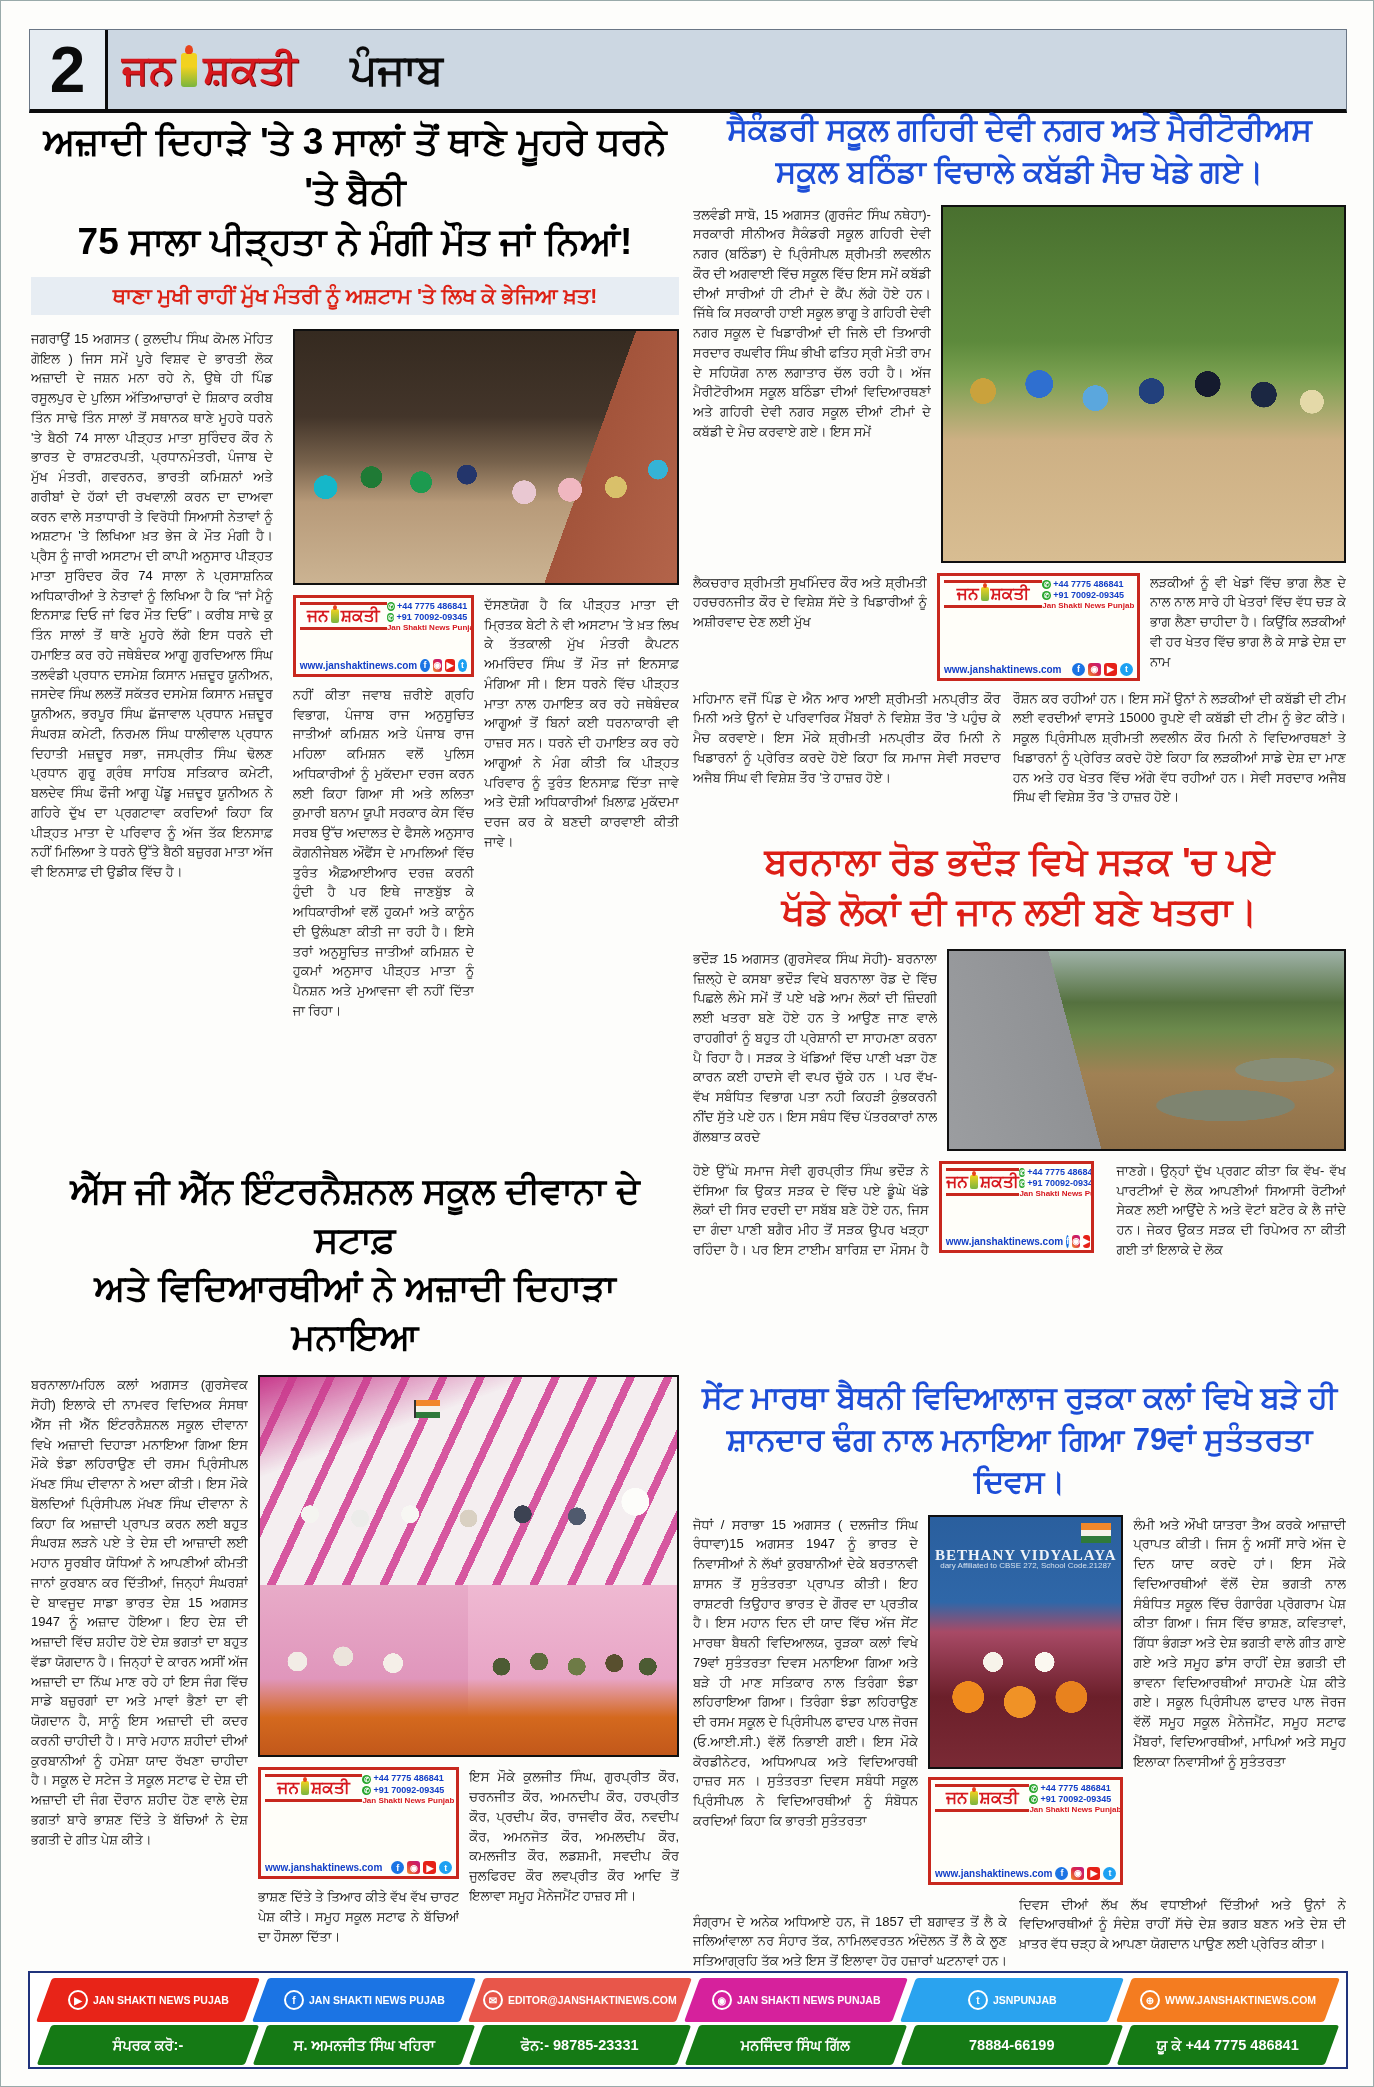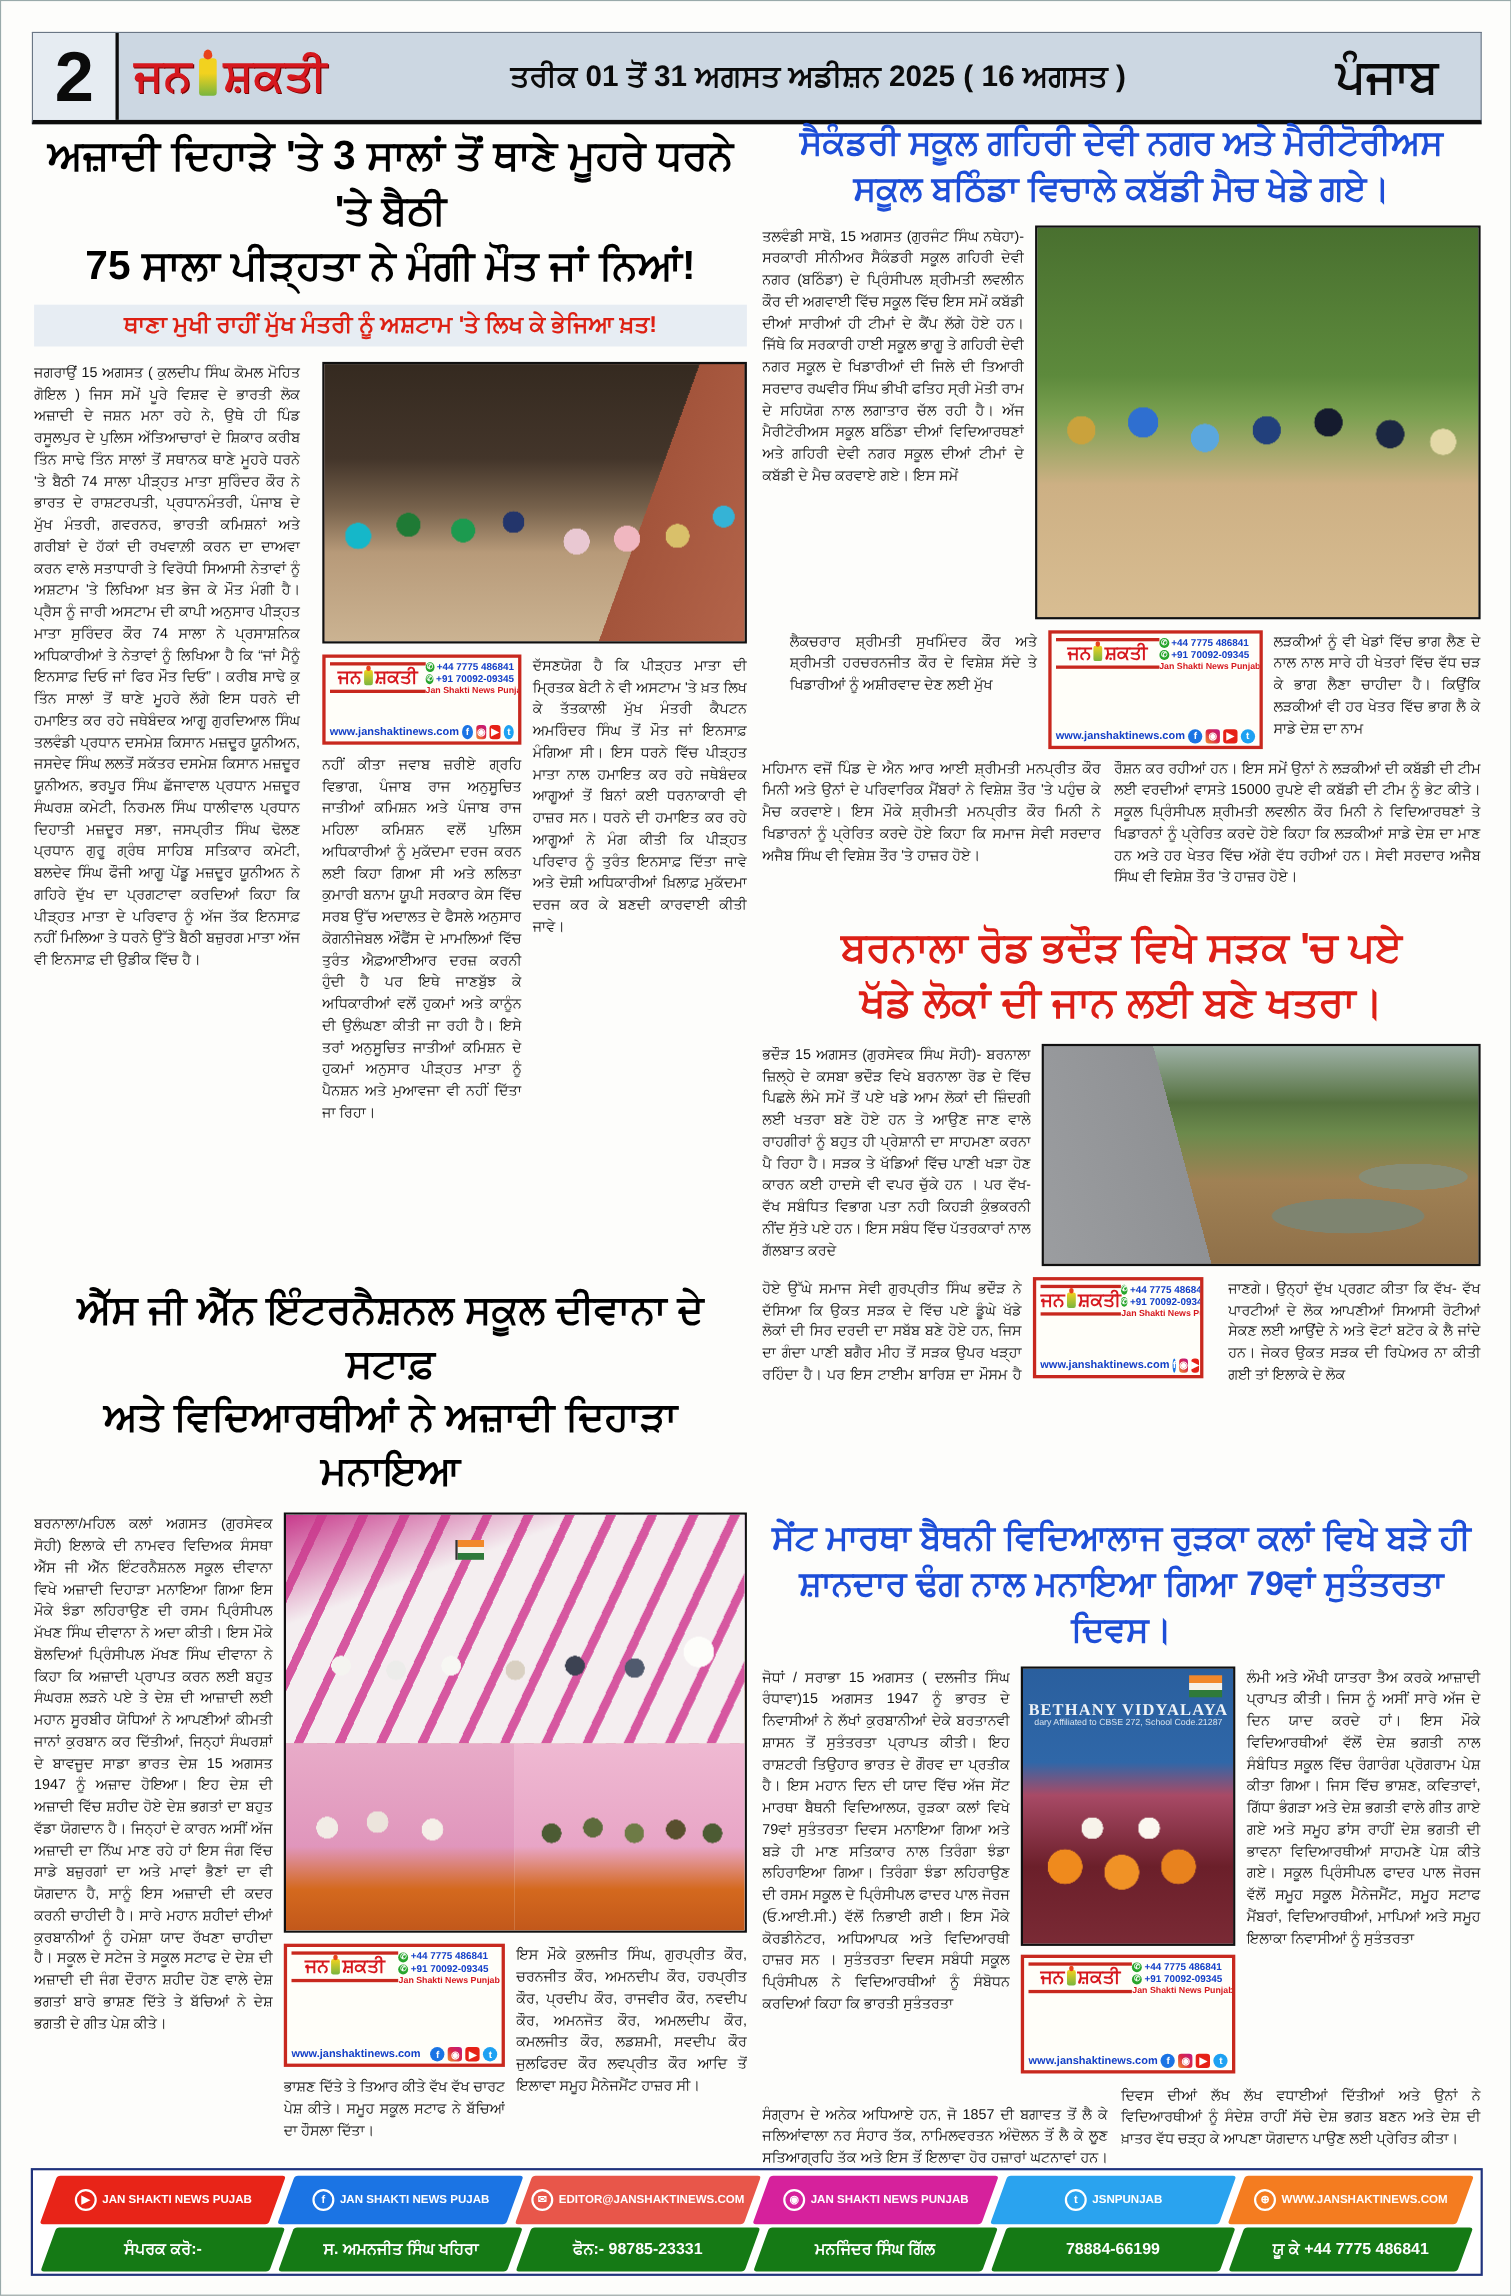--- a/index.html
+++ b/index.html
@@ -96,21 +96,21 @@
      background:
        radial-gradient(circle 13px at 10% 52%, #caa23c 98%, transparent),
        radial-gradient(circle 14px at 24% 50%, #2f6fd0 98%, transparent),
        radial-gradient(circle 13px at 38% 54%, #5ba7dd 98%, transparent),
        radial-gradient(circle 13px at 52% 52%, #22407c 98%, transparent),
        radial-gradient(circle 13px at 66% 50%, #151b2e 98%, transparent),
        radial-gradient(circle 13px at 80% 53%, #1b2742 98%, transparent),
        radial-gradient(circle 12px at 92% 55%, #e4d9a8 98%, transparent),
        linear-gradient(180deg,#49702f 0%,#5d8a3c 38%,#7aa050 48%,#cdb084 66%,#d8bd92 100%);
   }
-  .kab-r2 { display:flex; gap:10px; height:108px; margin-top:10px;margin-left:25px; }
+  .kab-r2 { display:flex; gap:10px; height:108px; margin-top:10px; }
   .kab-c1b { width:37%; }
   .kab .jsbox { width:32%; height:100%; }
   .kab-mid { width:31%; }
   .kab-r3 { display:flex; gap:12px; height:132px; margin-top:8px; }
   .kab-b1 { width:48%; } .kab-b2 { width:52%; }
 
   
   .road { left:692px; top:836px; width:653px; }
   .road .hl { font-size:37px; }
   .road-body { margin-top:12px; }
@@ -222,21 +222,20 @@
 
 <div class="page">
 
   <div class="header">
     <div class="pageno">2</div>
     <div class="masthead">
       <span class="mast-word">ਜਨ</span>
       <span class="candle"></span>
       <span class="mast-word">ਸ਼ਕਤੀ</span>
     </div>
-    <div class="dateline">ਤਰੀਕ 01 ਤੋਂ 31 ਅਗਸਤ ਅਡੀਸ਼ਨ 2025 ( 16 ਅਗਸਤ )</div>
     <div class="region">ਪੰਜਾਬ</div>
   </div>
 
   <div class="art a1">
     <div class="hl hl-black">ਅਜ਼ਾਦੀ ਦਿਹਾੜੇ 'ਤੇ 3 ਸਾਲਾਂ ਤੋਂ ਥਾਣੇ ਮੂਹਰੇ ਧਰਨੇ 'ਤੇ ਬੈਠੀ</div>
     <div class="hl hl-black">75 ਸਾਲਾ ਪੀੜ੍ਹਤਾ ਨੇ ਮੰਗੀ ਮੌਤ ਜਾਂ ਨਿਆਂ!</div>
     <div class="subhead">ਥਾਣਾ ਮੁਖੀ ਰਾਹੀਂ ਮੁੱਖ ਮੰਤਰੀ ਨੂੰ ਅਸ਼ਟਾਮ 'ਤੇ ਲਿਖ ਕੇ ਭੇਜਿਆ ਖ਼ਤ!</div>
     <div class="a1-body">
       <div class="a1-c1 bodytxt">ਜਗਰਾਉਂ 15 ਅਗਸਤ ( ਕੁਲਦੀਪ ਸਿੰਘ ਕੋਮਲ ਮੋਹਿਤ ਗੋਇਲ ) ਜਿਸ ਸਮੇਂ ਪੂਰੇ ਵਿਸ਼ਵ ਦੇ ਭਾਰਤੀ ਲੋਕ ਅਜ਼ਾਦੀ ਦੇ ਜਸ਼ਨ ਮਨਾ ਰਹੇ ਨੇ, ਉਥੇ ਹੀ ਪਿੰਡ ਰਸੂਲਪੁਰ ਦੇ ਪੁਲਿਸ ਅੱਤਿਆਚਾਰਾਂ ਦੇ ਸ਼ਿਕਾਰ ਕਰੀਬ ਤਿੰਨ ਸਾਢੇ ਤਿੰਨ ਸਾਲਾਂ ਤੋਂ ਸਥਾਨਕ ਥਾਣੇ ਮੂਹਰੇ ਧਰਨੇ 'ਤੇ ਬੈਠੀ 74 ਸਾਲਾ ਪੀੜ੍ਹਤ ਮਾਤਾ ਸੁਰਿੰਦਰ ਕੌਰ ਨੇ ਭਾਰਤ ਦੇ ਰਾਸ਼ਟਰਪਤੀ, ਪ੍ਰਧਾਨਮੰਤਰੀ, ਪੰਜਾਬ ਦੇ ਮੁੱਖ ਮੰਤਰੀ, ਗਵਰਨਰ, ਭਾਰਤੀ ਕਮਿਸ਼ਨਾਂ ਅਤੇ ਗਰੀਬਾਂ ਦੇ ਹੱਕਾਂ ਦੀ ਰਖਵਾਲ਼ੀ ਕਰਨ ਦਾ ਦਾਅਵਾ ਕਰਨ ਵਾਲੇ ਸਤਾਧਾਰੀ ਤੇ ਵਿਰੋਧੀ ਸਿਆਸੀ ਨੇਤਾਵਾਂ ਨੂੰ ਅਸ਼ਟਾਮ 'ਤੇ ਲਿਖਿਆ ਖ਼ਤ ਭੇਜ ਕੇ ਮੌਤ ਮੰਗੀ ਹੈ। ਪ੍ਰੈਸ ਨੂੰ ਜਾਰੀ ਅਸਟਾਮ ਦੀ ਕਾਪੀ ਅਨੁਸਾਰ ਪੀੜ੍ਹਤ ਮਾਤਾ ਸੁਰਿੰਦਰ ਕੌਰ 74 ਸਾਲਾ ਨੇ ਪ੍ਰਸਾਸ਼ਨਿਕ ਅਧਿਕਾਰੀਆਂ ਤੇ ਨੇਤਾਵਾਂ ਨੂੰ ਲਿਖਿਆ ਹੈ ਕਿ “ਜਾਂ ਮੈਨੂੰ ਇਨਸਾਫ਼ ਦਿਓ ਜਾਂ ਫਿਰ ਮੌਤ ਦਿਓ”। ਕਰੀਬ ਸਾਢੇ ਕੁ ਤਿੰਨ ਸਾਲਾਂ ਤੋਂ ਥਾਣੇ ਮੂਹਰੇ ਲੱਗੇ ਇਸ ਧਰਨੇ ਦੀ ਹਮਾਇਤ ਕਰ ਰਹੇ ਜਥੇਬੰਦਕ ਆਗੂ ਗੁਰਦਿਆਲ ਸਿੰਘ ਤਲਵੰਡੀ ਪ੍ਰਧਾਨ ਦਸਮੇਸ਼ ਕਿਸਾਨ ਮਜ਼ਦੂਰ ਯੂਨੀਅਨ, ਜਸਦੇਵ ਸਿੰਘ ਲਲਤੋਂ ਸਕੱਤਰ ਦਸਮੇਸ਼ ਕਿਸਾਨ ਮਜ਼ਦੂਰ ਯੂਨੀਅਨ, ਭਰਪੂਰ ਸਿੰਘ ਛੱਜਾਵਾਲ ਪ੍ਰਧਾਨ ਮਜ਼ਦੂਰ ਸੰਘਰਸ਼ ਕਮੇਟੀ, ਨਿਰਮਲ ਸਿੰਘ ਧਾਲੀਵਾਲ ਪ੍ਰਧਾਨ ਦਿਹਾਤੀ ਮਜ਼ਦੂਰ ਸਭਾ, ਜਸਪ੍ਰੀਤ ਸਿੰਘ ਢੋਲਣ ਪ੍ਰਧਾਨ ਗੁਰੂ ਗ੍ਰੰਥ ਸਾਹਿਬ ਸਤਿਕਾਰ ਕਮੇਟੀ, ਬਲਦੇਵ ਸਿੰਘ ਫੌਜੀ ਆਗੂ ਪੇਂਡੂ ਮਜ਼ਦੂਰ ਯੂਨੀਅਨ ਨੇ ਗਹਿਰੇ ਦੁੱਖ ਦਾ ਪ੍ਰਗਟਾਵਾ ਕਰਦਿਆਂ ਕਿਹਾ ਕਿ ਪੀੜ੍ਹਤ ਮਾਤਾ ਦੇ ਪਰਿਵਾਰ ਨੂੰ ਅੱਜ ਤੱਕ ਇਨਸਾਫ਼ ਨਹੀਂ ਮਿਲਿਆ ਤੇ ਧਰਨੇ ਉੱਤੇ ਬੈਠੀ ਬਜ਼ੁਰਗ ਮਾਤਾ ਅੱਜ ਵੀ ਇਨਸਾਫ਼ ਦੀ ਉਡੀਕ ਵਿੱਚ ਹੈ।</div>
       <div class="a1-right">

